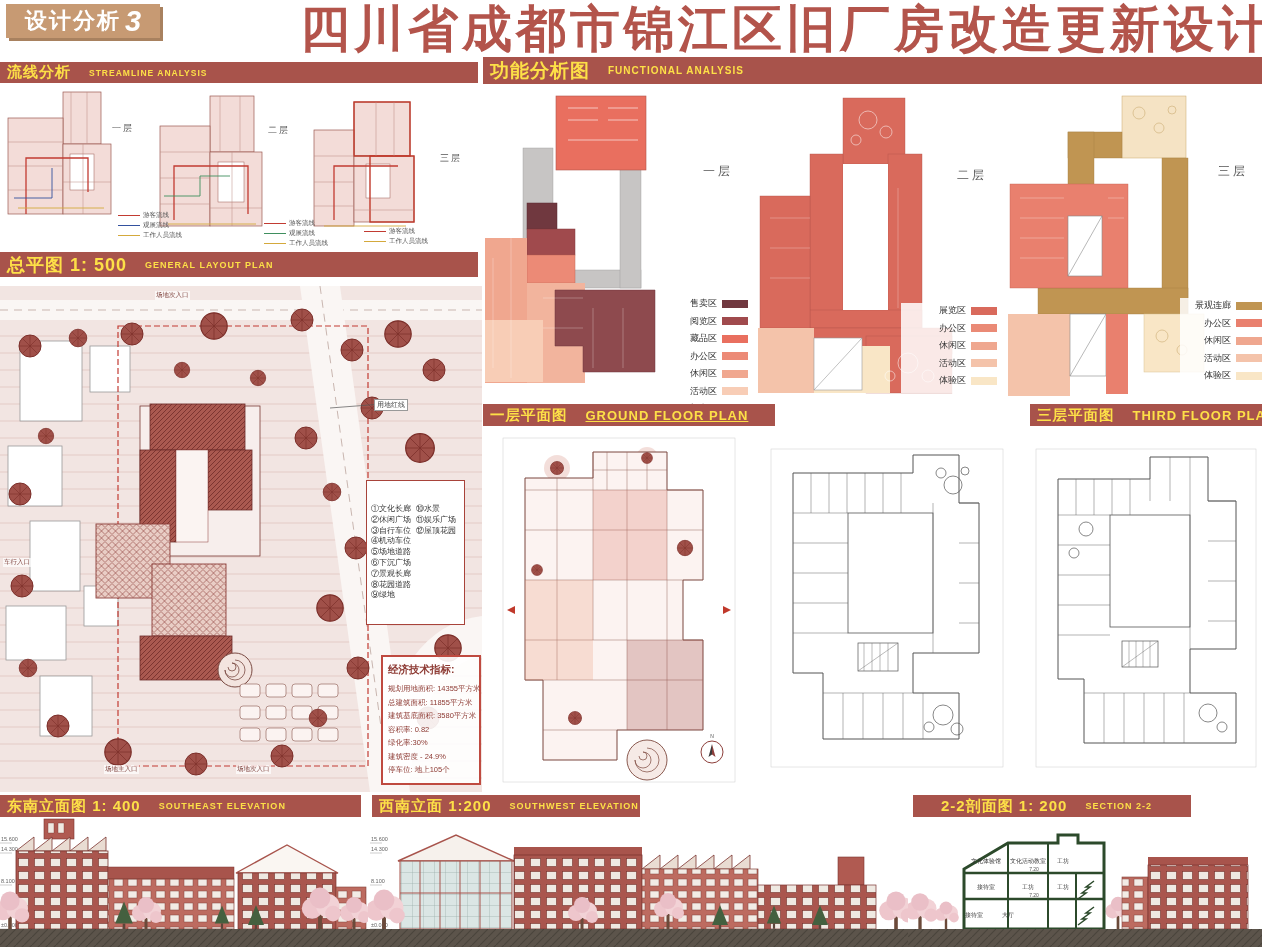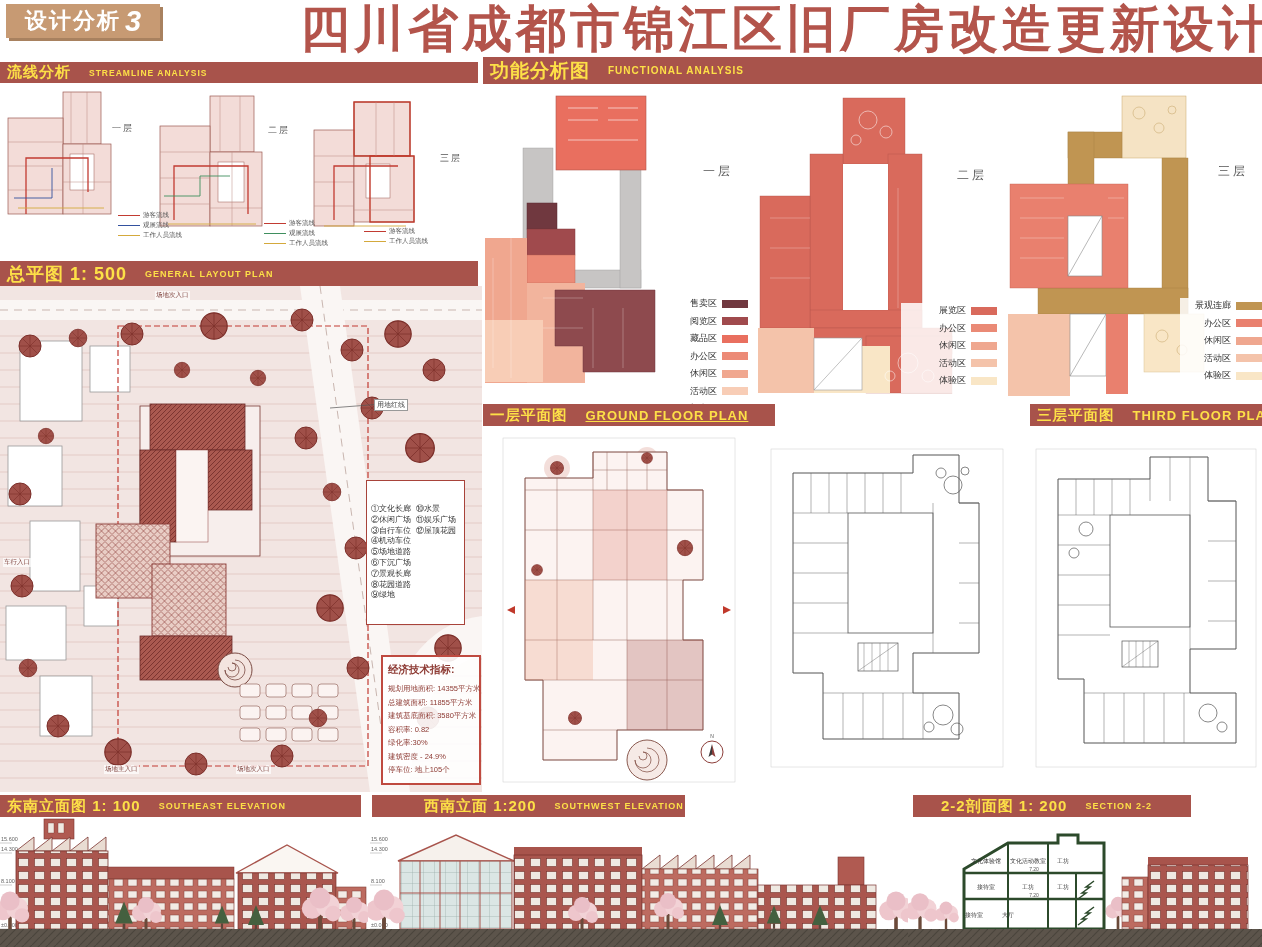--- a/index.html
+++ b/index.html
@@ -181,21 +181,21 @@
     <div class="row">
         <i class="line" style="border-color:#c23b32"></i>
         <span>游客流线</span>
       </div>
     <div class="row">
         <i class="line" style="border-color:#d4a93c"></i>
         <span>工作人员流线</span>
       </div>
   </div>
 
-  <div class="bar" style="left:0;top:261px;width:478px;height:25px;">
+  <div class="bar" style="left:0;top:252px;width:478px;height:25px;">
     <span class="cn" style="font-size:18px;">总平图 1: 500</span>
     <span class="en" style="font-size:9px;">GENERAL LAYOUT PLAN</span>
   </div>
 
   <svg style="left:0;top:286px;" width="482" height="506" viewBox="0 0 482 506">
     <rect x="0" y="0" width="482" height="506" fill="url(#ruled)"></rect>
     <rect x="0" y="14" width="482" height="20" fill="#faf6f4"></rect>
     <line x1="0" y1="24" x2="482" y2="24" stroke="#c9b6b0" stroke-width="1" stroke-dasharray="8,6"></line>
     <path d="M300,0 L340,0 L410,506 L370,506 Z" fill="#faf6f4"></path>
     <line x1="320" y1="0" x2="390" y2="506" stroke="#c9b6b0" stroke-width="1" stroke-dasharray="8,6"></line>
@@ -543,24 +543,24 @@
     <path d="M92,224 L128,198 M99,198 V224 M106,198 V224 M113,198 V224 M120,198 V224" stroke="#777" stroke-width="0.5"></path>
     <g fill="none" stroke="#555" stroke-width="0.7">
       <circle cx="56" cy="86" r="7"></circle>
         <circle cx="44" cy="110" r="5"></circle>
       <circle cx="178" cy="270" r="9"></circle>
         <circle cx="192" cy="284" r="5"></circle>
     </g>
   </svg>
 
   <div class="bar" style="left:0;top:795px;width:361px;height:22px;">
-    <span class="cn" style="font-size:15px;">东南立面图 1: 100</span>
+    <span class="cn" style="font-size:15px;">东南立面图 1: 400</span>
     <span class="en" style="font-size:9px;">SOUTHEAST ELEVATION</span>
   </div>
-  <div class="bar" style="left:372px;top:795px;width:268px;height:22px;padding-left:45px;">
+  <div class="bar" style="left:372px;top:795px;width:268px;height:22px;">
     <span class="cn" style="font-size:15px;">西南立面 1:200</span>
     <span class="en" style="font-size:9px;">SOUTHWEST ELEVATION</span>
   </div>
   <div class="bar" style="left:913px;top:795px;width:278px;height:22px;">
     <span class="cn" style="font-size:15px;padding-left:28px;">2-2剖面图 1: 200</span>
     <span class="en" style="font-size:9px;">SECTION 2-2</span>
   </div>
 
   <svg style="left:0;top:817px;" width="368" height="130" viewBox="0 0 368 130">
     <g>

